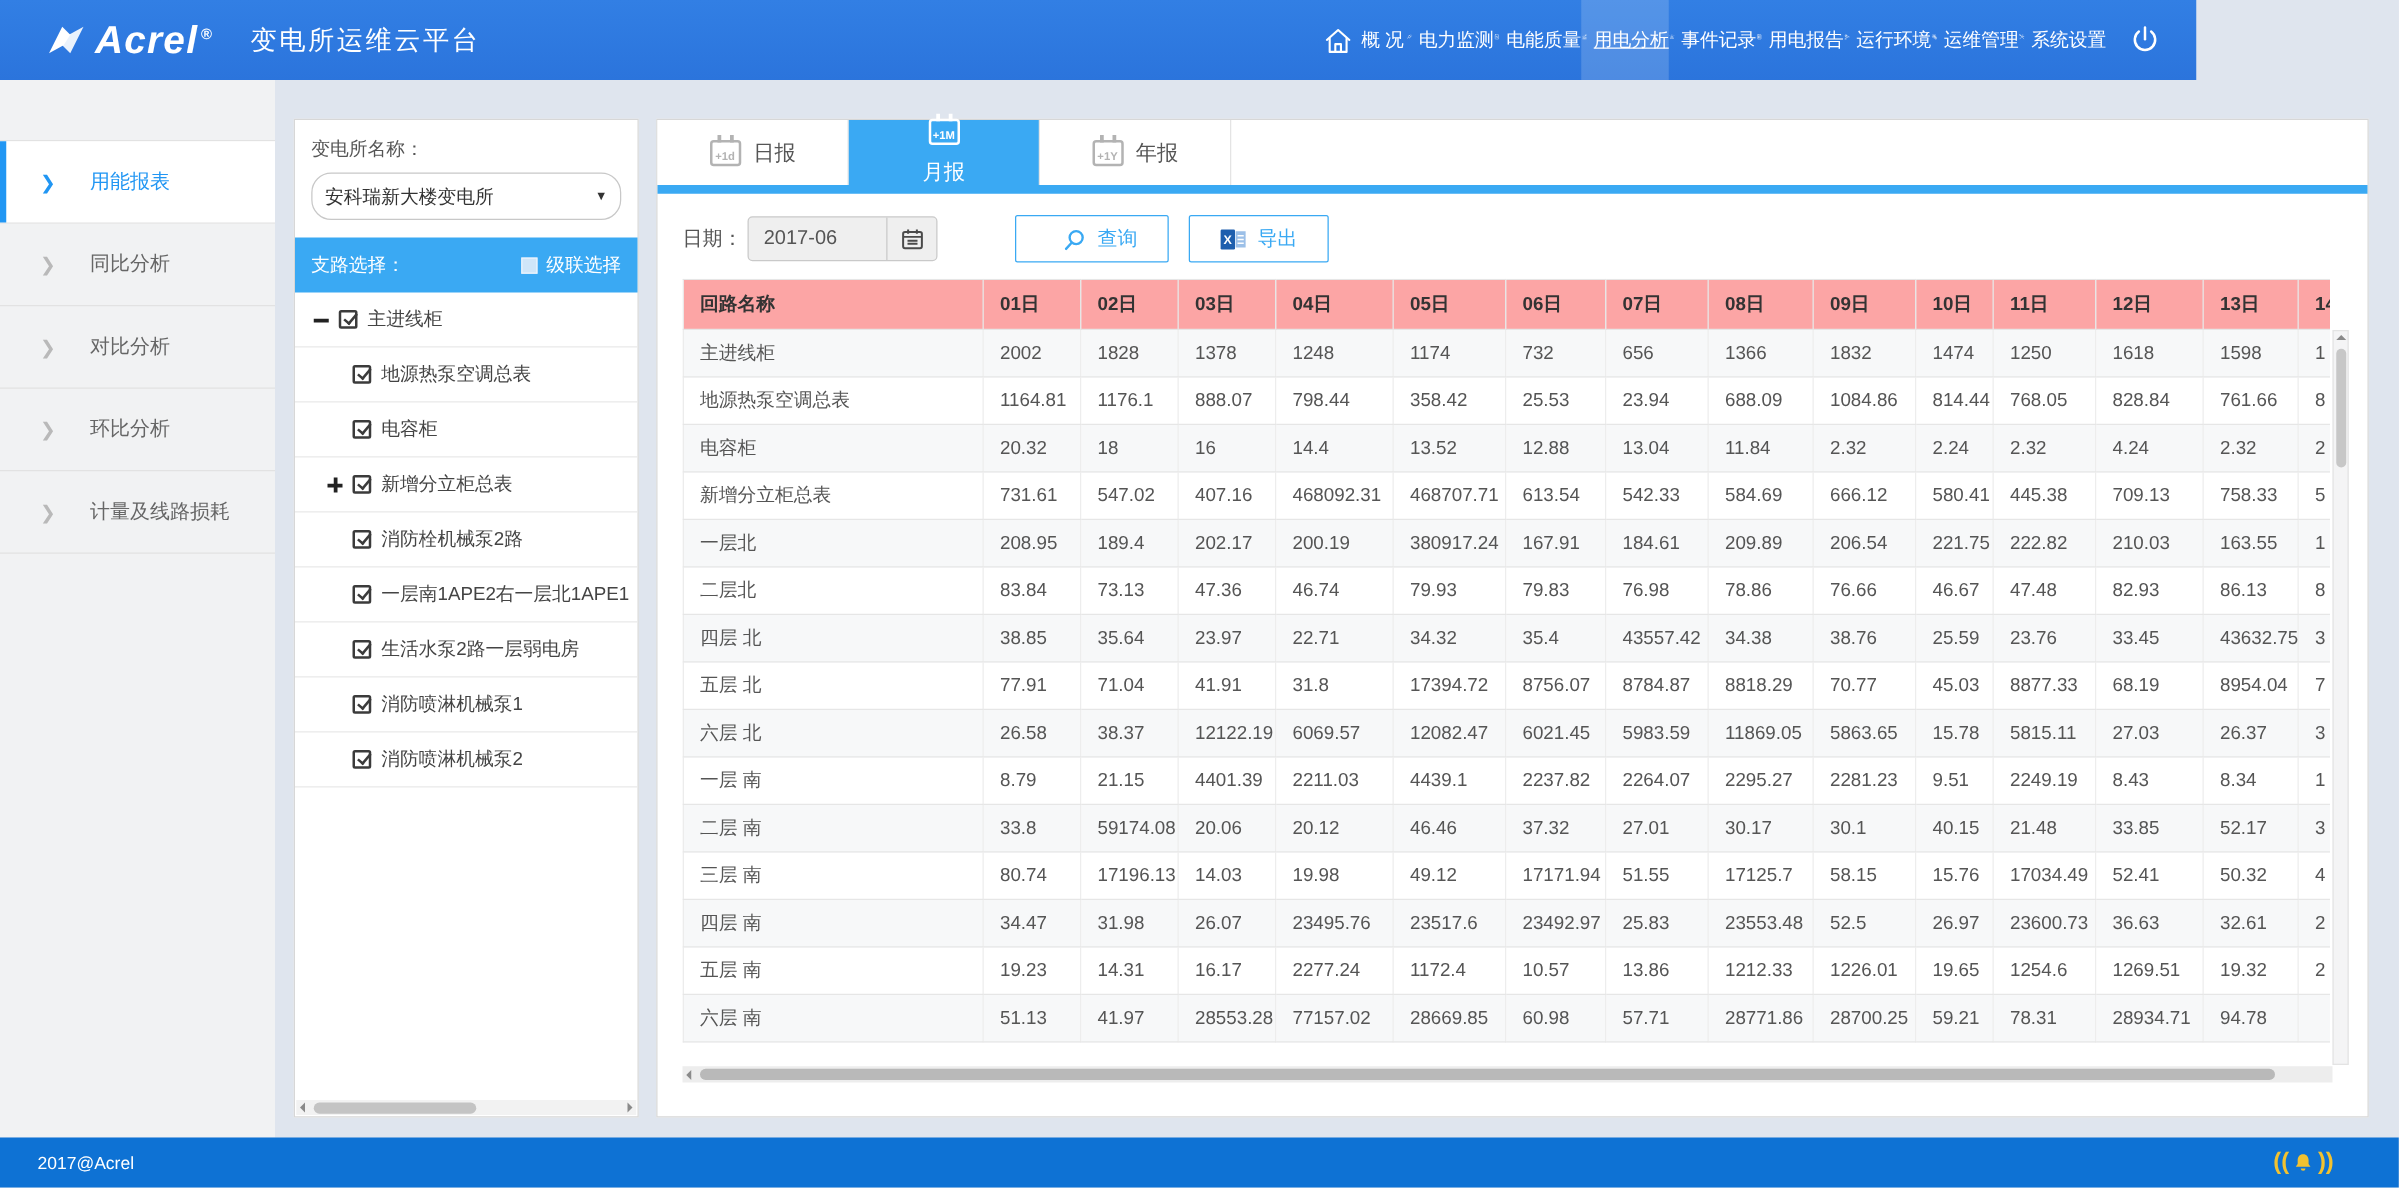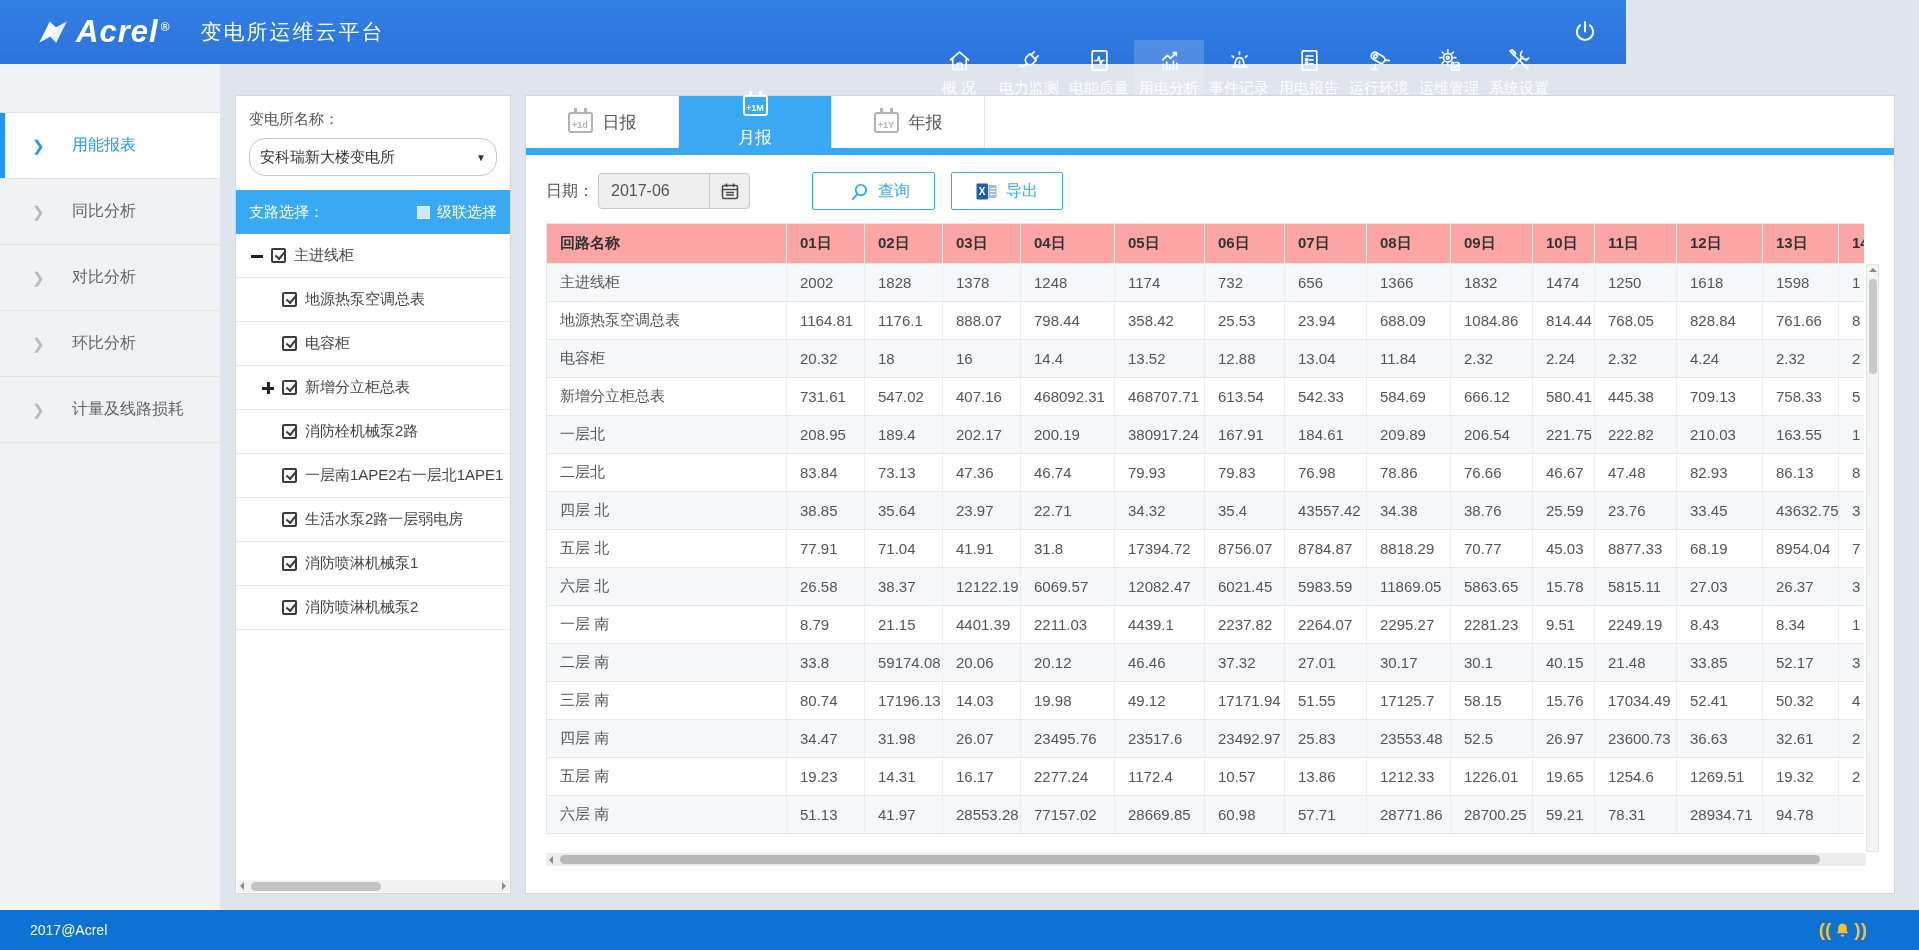--- a/index.html
+++ b/index.html
@@ -1,30 +1,30 @@
 <!DOCTYPE html>
 <html><head>
 <meta charset="utf-8">
 <style>
   * { margin:0; padding:0; box-sizing:border-box; }
   html,body { width:1919px; height:950px; overflow:hidden; background:#dfe5ee;
     font-family:"Liberation Sans","DejaVu Sans",sans-serif; }
 
   
-  .navbar { position:absolute; left:0; top:0; width:1626px; height:64px;
+  .navbar { position:absolute; left:0; top:0; width:1757px; height:64px;
     background:linear-gradient(180deg,#327fe4,#2b74dc); display:flex; align-items:center; color:#fff; }
   .logo-wrap { display:flex; align-items:center; padding-left:36px; }
   .logo-icon { width:34px; height:34px; margin-right:6px; }
   .logo-text { font-size:31px; font-weight:bold; font-style:italic; letter-spacing:1px; }
   .logo-reg { font-size:12px; vertical-align:super; margin-left:2px; }
   .app-title { font-size:21px; margin-left:30px; letter-spacing:2px; }
   .nav-menu { margin-left:auto; display:flex; height:64px; }
-  .nav-item { width:70px; height:64px; display:flex; flex-direction:column; align-items:center;
-    justify-content:center; gap:5px; cursor:pointer;margin-top:40px; }
-  .nav-item.active { background:rgba(255,255,255,.17); }
+  .nav-item { width:70px; height:64px; display:flex; align-items:center;
+    justify-content:center; gap:5px; cursor:pointer; }
+  .nav-item.active { background:rgba(255,255,255,.17);text-decoration:underline; }
   .nav-item .nico { width:27px; height:27px; }
   .nav-item .nlbl { font-size:15px; white-space:nowrap; }
   .power-btn { width:62px; height:64px; display:flex; align-items:center; justify-content:center;
     margin-right:10px; cursor:pointer; }
 
   
   .sidebar { position:absolute; left:0; top:64px; width:220px; height:846px; background:#f1f2f3; }
   .side-items { margin-top:48px; border-top:1px solid #e2e2e2; }
   .side-item { height:66px; display:flex; align-items:center; border-bottom:1px solid #e2e2e2;
     padding-left:32px; position:relative; color:#666; cursor:pointer; }

